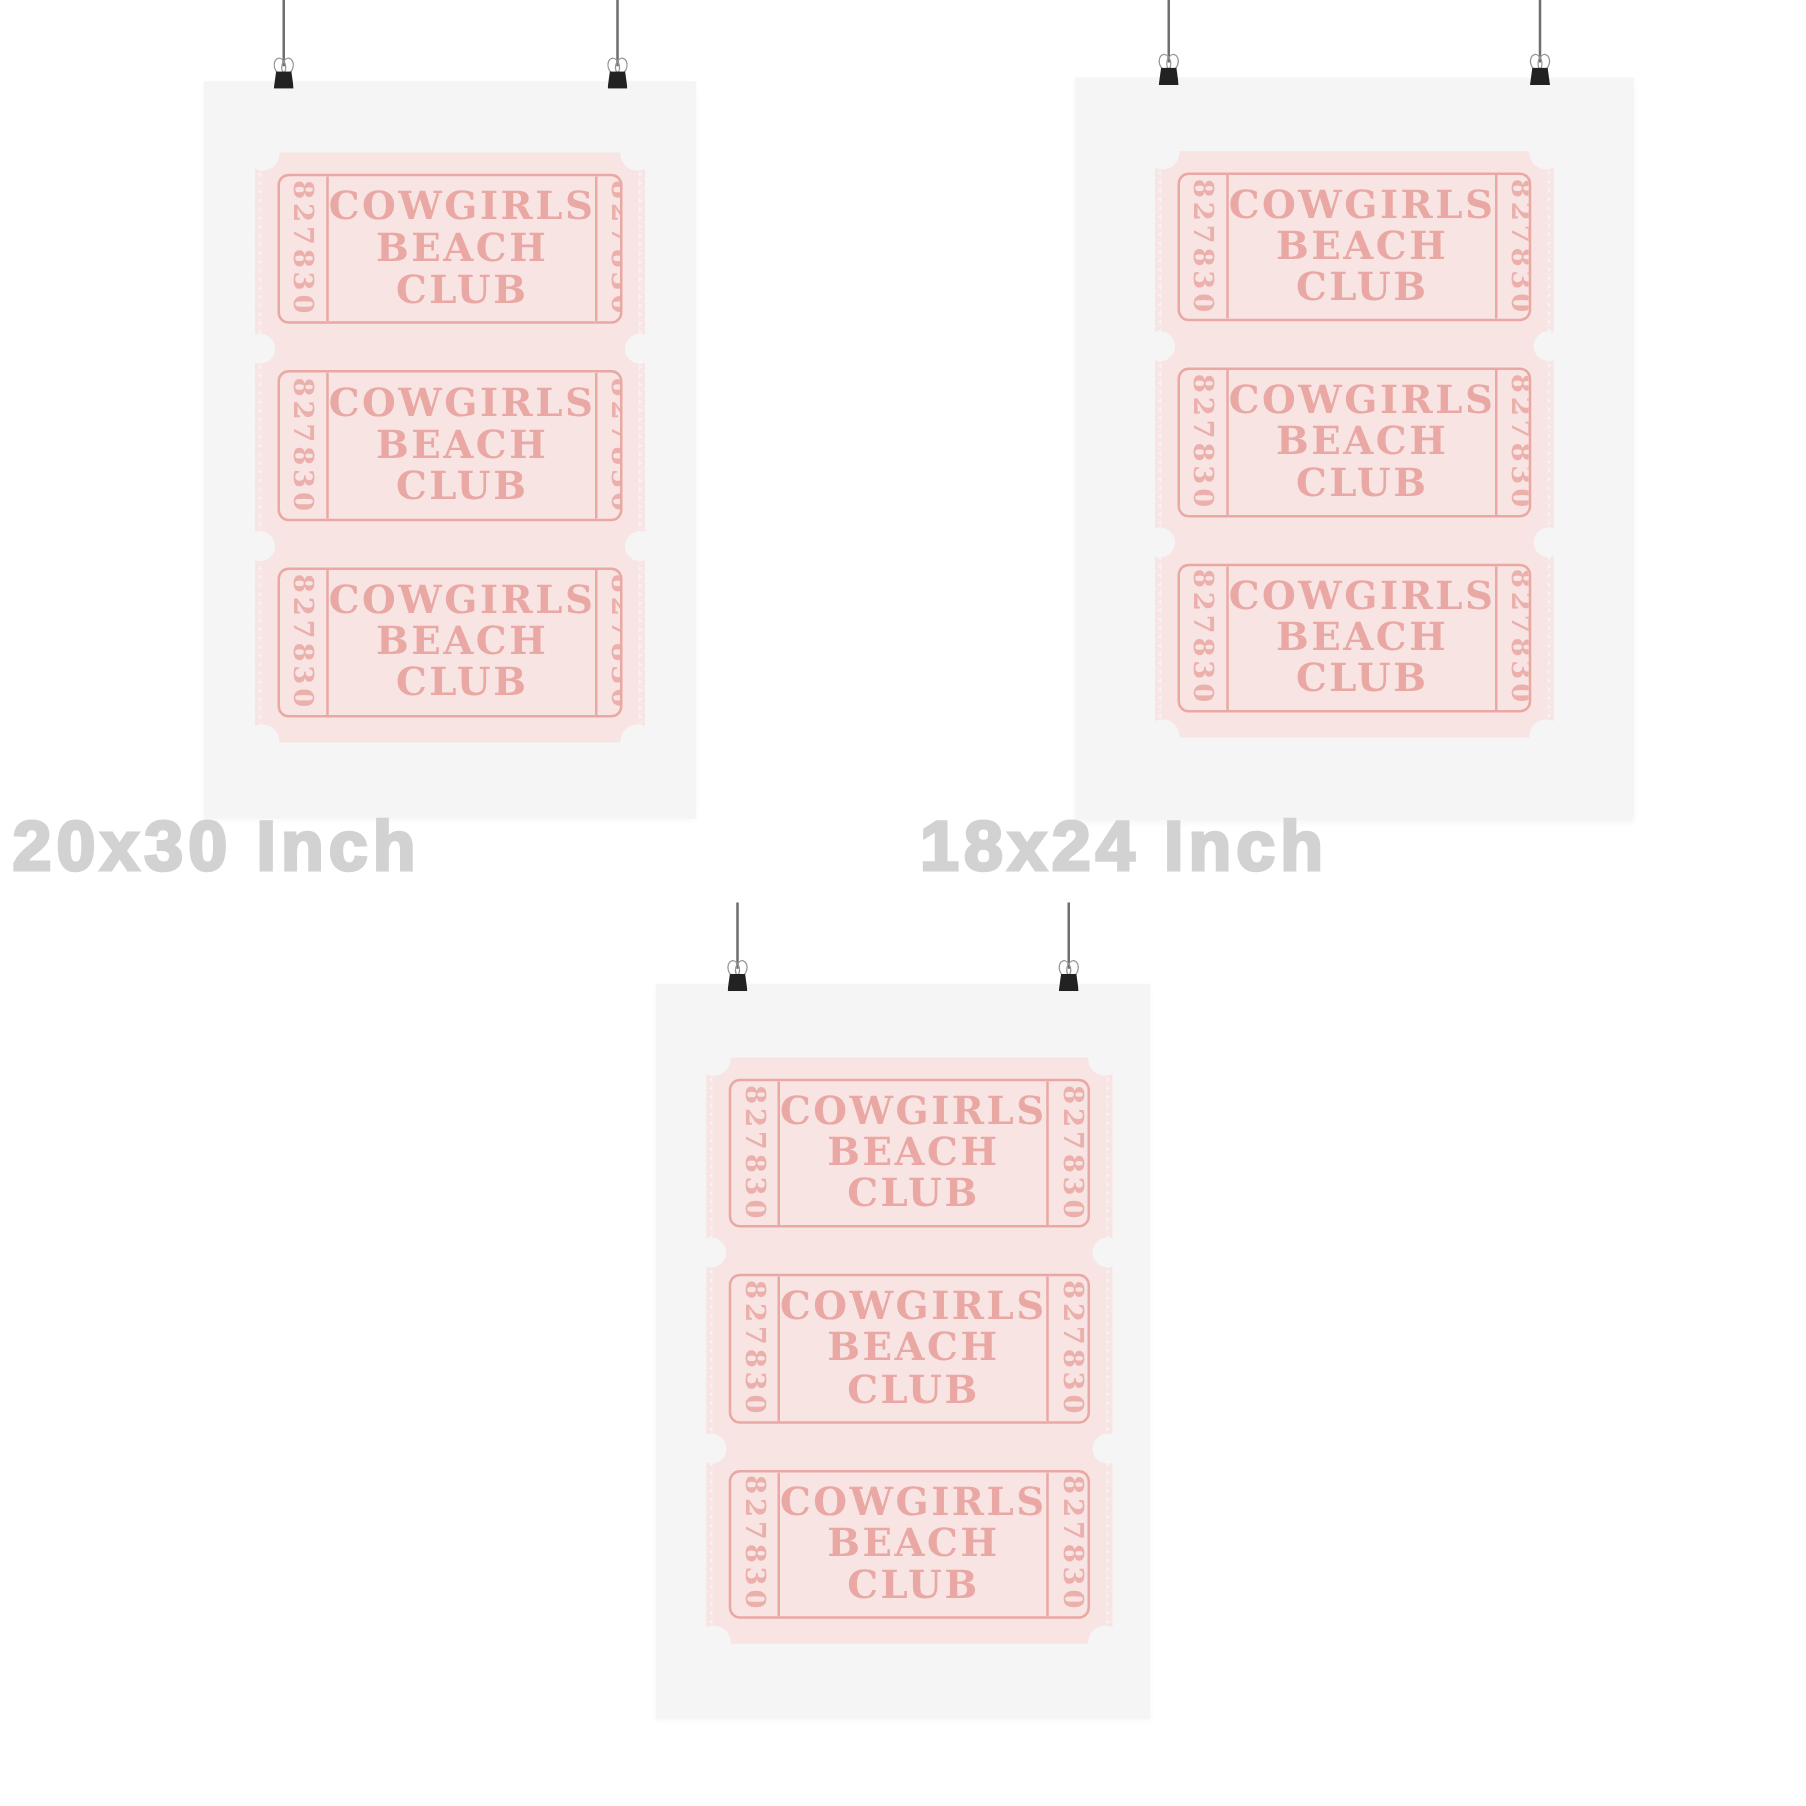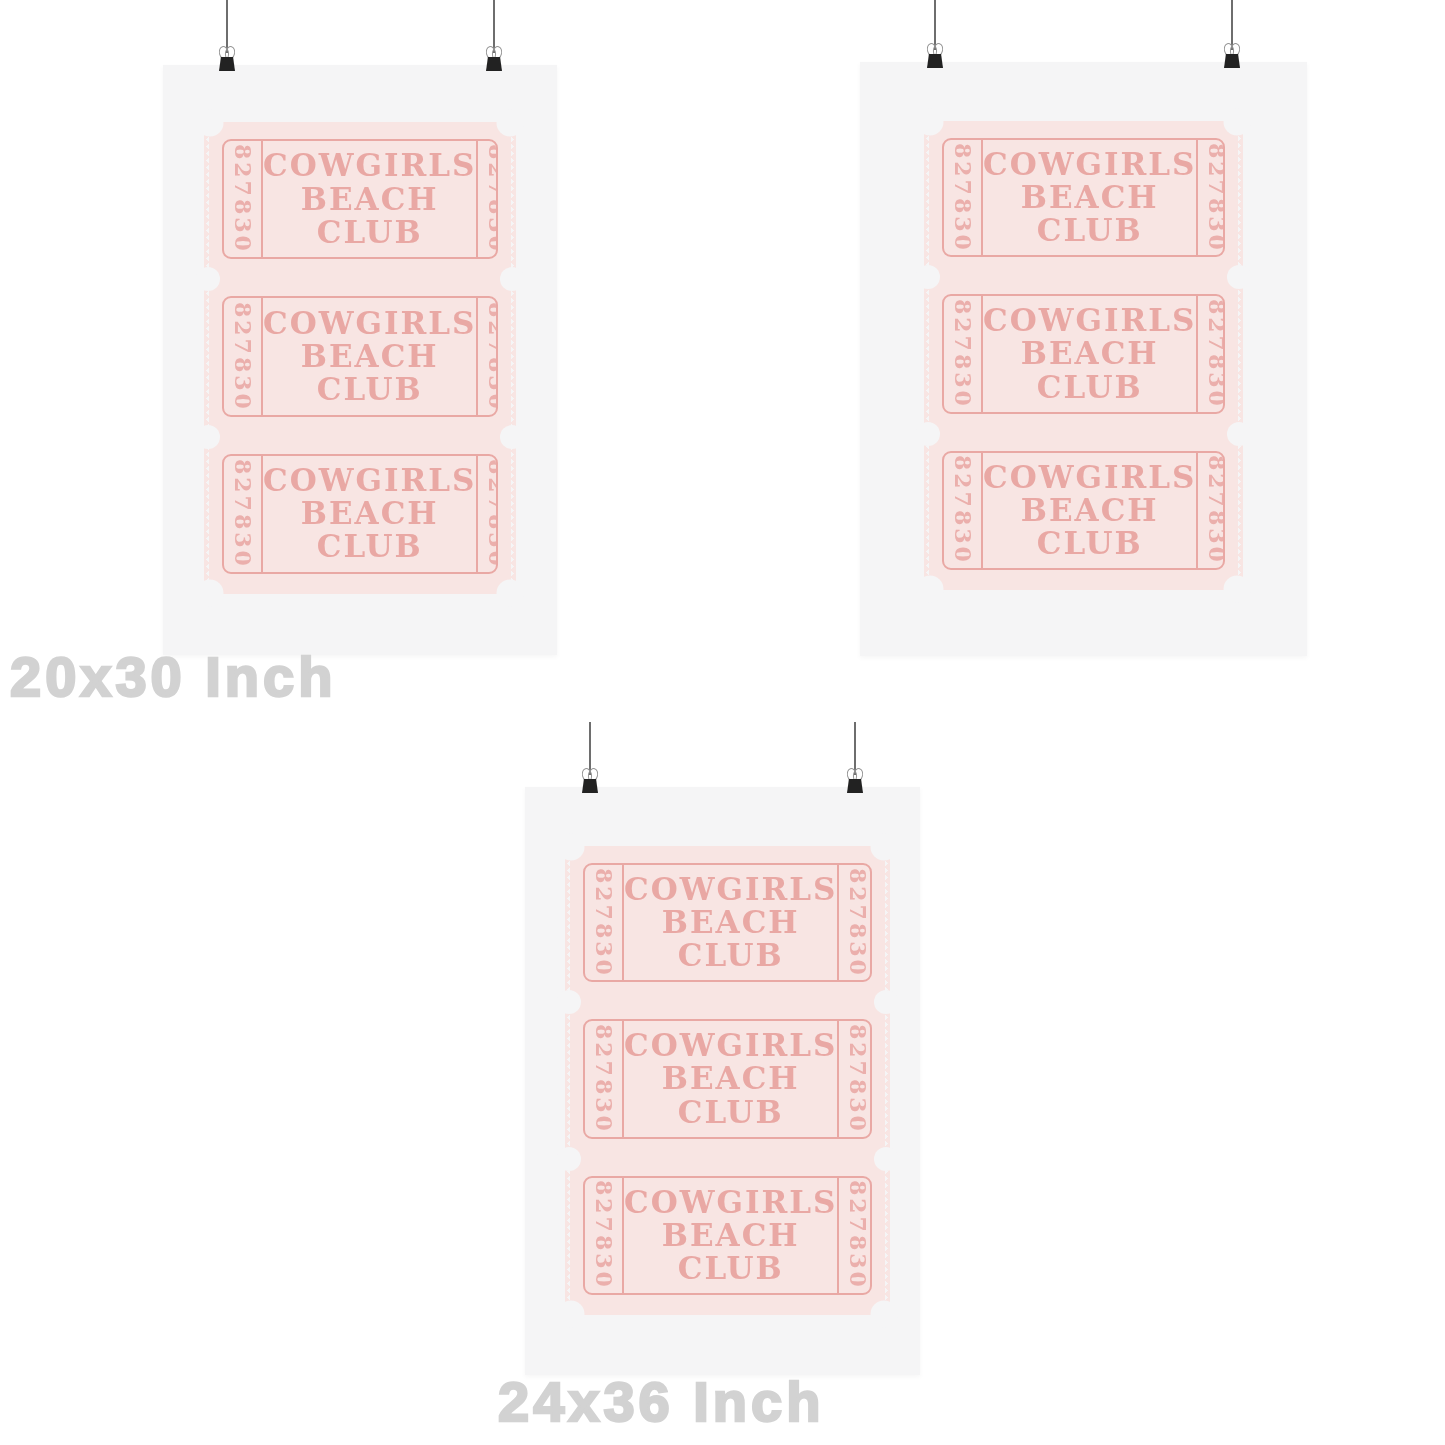--- a/index.html
+++ b/index.html
@@ -307,15 +307,15 @@
       <div class="notch c n-bl"></div>
       <div class="notch c n-br"></div>
       <div class="notch j n-j1l"></div>
       <div class="notch j n-j1r"></div>
       <div class="notch j n-j2l"></div>
       <div class="notch j n-j2r"></div>
     </div>
   </div>
 
   <div class="size-label" id="label1">20x30 Inch</div>
-  <div class="size-label" id="label3">24x36 Inch</div>
+  <div class="size-label" id="label2">18x24 Inch</div>
 
 </div>
 
 </body></html>

